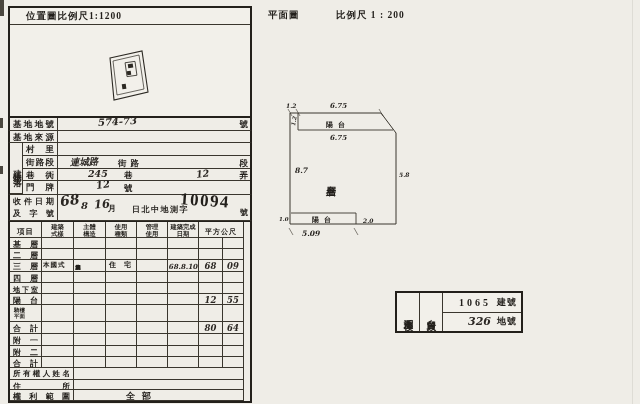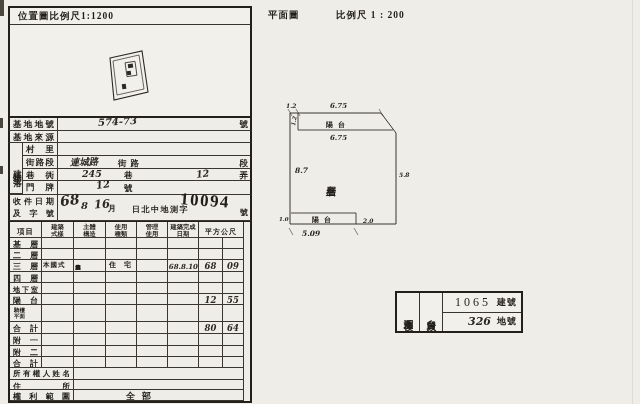--- a/index.html
+++ b/index.html
@@ -8,21 +8,21 @@
   }
   *{box-sizing:border-box;margin:0;padding:0}
   body{background:#d8d6d0;font-family:"Liberation Serif",serif}
   .canvas{position:relative;width:640px;height:404px;background:var(--paper);
           overflow:hidden;color:var(--ink)}
   
   .form{position:absolute;left:8px;top:6px;width:244px}
   .mapbox{height:112px;border:2px solid var(--bold-ln);background:var(--paper2);position:relative}
   .maptitle{display:flex;align-items:center;height:17px;border-bottom:1px solid var(--ln);
             font-weight:bold;font-size:9.5px}
-  .maptitle .t1{padding-left:8px;letter-spacing:1px}
+  .maptitle .t1{padding-left:16px;letter-spacing:1px}
   .maptitle .t2{letter-spacing:1px}
   .sketch{position:absolute;left:92px;top:40px}
   .frow{display:flex;border-left:2px solid var(--bold-ln);border-right:2px solid var(--bold-ln);
         border-bottom:1px solid var(--ln);font-size:8.5px;position:relative}
   .lbl{width:48px;border-right:1px solid var(--ln);padding:1px 3px 0 3px;
        text-align:justify;text-align-last:justify;font-weight:bold}
   .cnt{flex:1;position:relative}
   .sfx{position:absolute;right:2px;top:2px;font-weight:bold}
   .hw{font-family:"DejaVu Serif",serif;font-style:italic;font-weight:600;color:var(--hw);
       display:inline-block}
@@ -68,21 +68,21 @@
   .ptitle .sc{margin-left:33px}
   .plansvg{position:absolute;left:278px;top:80px}
   .stampbox{position:absolute;left:395px;top:291px;width:128px;height:42px;
             border:2px solid var(--bold-ln);display:flex;background:var(--paper2)}
   .scol{width:23px;border-right:1.5px solid var(--ln);display:flex;align-items:center;
         justify-content:center;font-weight:bold;font-size:9.5px;
         writing-mode:vertical-rl;text-orientation:upright;letter-spacing:1px}
   .srows{flex:1;display:flex;flex-direction:column}
   .srow{flex:1;display:flex;align-items:center;justify-content:flex-end;padding-right:4px;gap:6px}
   .srow:first-child{border-bottom:1px solid var(--ln)}
-  .sval1{font-weight:normal;font-size:12px;letter-spacing:3px}
+  .sval1{font-weight:bold;font-size:10px;letter-spacing:3px}
   .sval2{font-size:11px}
   .sunit{font-weight:bold;font-size:9px;letter-spacing:1px}
   .crease{position:absolute;top:0;bottom:0;width:1px;background:#dedcd5}
   .edge{position:absolute;background:#4a463e}
   svg text{fill:var(--ink);font-family:"DejaVu Serif",serif}
   svg .hwT{font-style:italic;font-weight:600}
   svg .stT{font-weight:bold;font-style:normal;font-family:"Liberation Serif",serif}
 </style>
 </head>
 <body>
@@ -141,21 +141,21 @@
           <div class="albl">街路段</div>
           <div class="cnt">
             <span class="hw" style="position:absolute;left:12px;top:0;font-size:9.5px;transform:rotate(-2deg)">連城路</span>
             <span class="pr" style="left:60px;top:2px;letter-spacing:4px">街路</span>
             <span class="sfx" style="top:2px">段</span>
           </div>
         </div>
         <div class="arow" style="height:12px">
           <div class="albl">巷衖</div>
           <div class="cnt">
-            <span class="hw" style="position:absolute;left:24px;top:-1px;font-size:9.5px">245</span>
+            <span class="hw" style="position:absolute;left:30px;top:-1px;font-size:9.5px">245</span>
             <span class="pr" style="left:66px;top:1px">巷</span>
             <span class="hw" style="position:absolute;left:138px;top:-1px;font-size:9.5px;transform:rotate(-6deg)">12</span>
             <span class="sfx" style="top:1px">弄</span>
           </div>
         </div>
         <div class="arow" style="height:13px;border-bottom:none">
           <div class="albl">門牌</div>
           <div class="cnt">
             <span class="hw" style="position:absolute;left:38px;top:-2px;font-size:10px;transform:rotate(-8deg)">12</span>
             <span class="pr" style="left:66px;top:2px">號</span>

